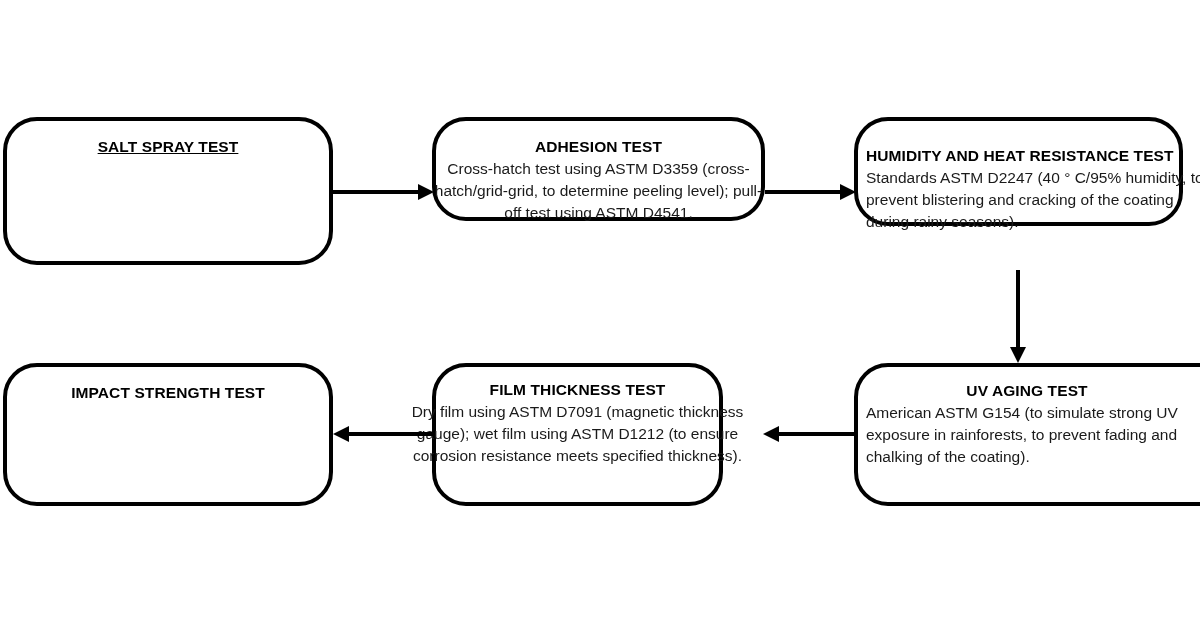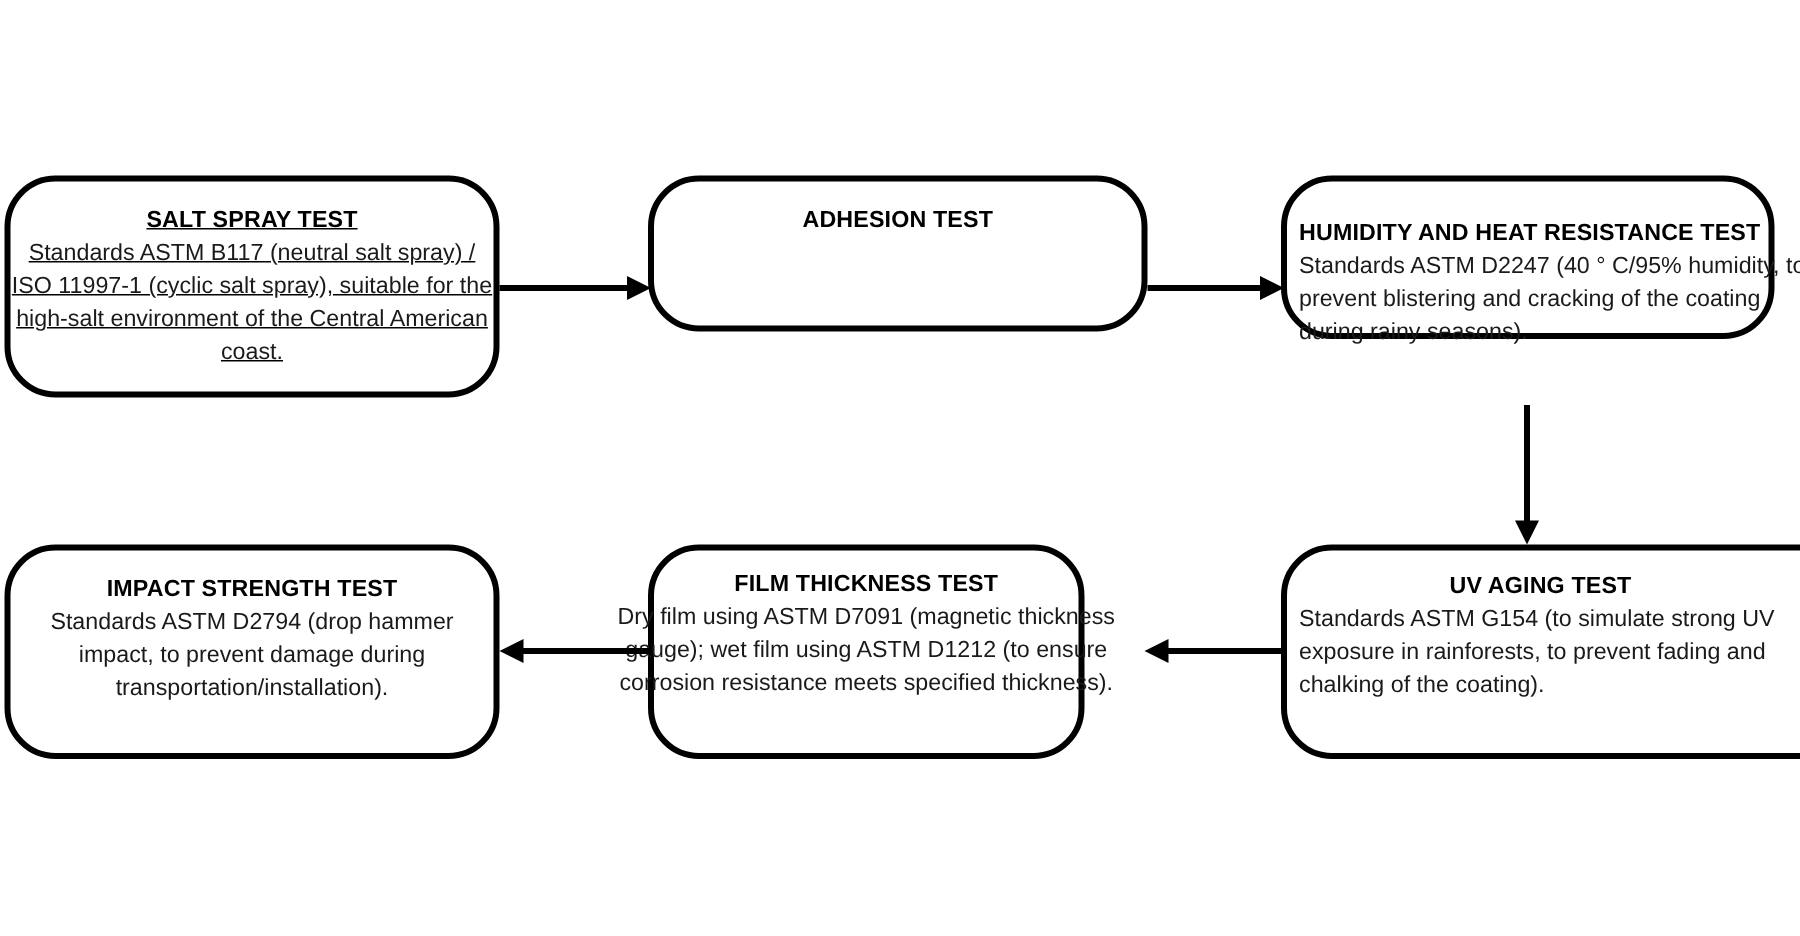--- a/index.html
+++ b/index.html
@@ -104,55 +104,54 @@
   #arrow-film-to-impact     { left: 333px; top: 426px; width: 101px; }
 </style>
 </head>
 <body>
 
 <div id="canvas">
 
   <div class="node align-center" id="node-salt-spray">
     <div class="node-inner">
       <div class="node-title">SALT SPRAY TEST</div>
-      <div class="node-body">Standards ASTM B117 (neutral salt spray) / ISO 11997-1 (cyclic salt spray), suitable for the high-salt environment of the Central American coast.</div>
     </div>
   </div>
 
   <div class="node align-center" id="node-adhesion">
     <div class="node-inner">
       <div class="node-title">ADHESION TEST</div>
+      <div class="node-body">Cross-hatch test using ASTM D3359 (cross-hatch/grid-grid, to determine peeling level); pull-off test using ASTM D4541.</div>
     </div>
   </div>
 
   <div class="node align-left" id="node-humidity">
     <div class="node-inner">
       <div class="node-title">HUMIDITY AND HEAT RESISTANCE TEST</div>
       <div class="node-body">Standards ASTM D2247 (40 ° C/95% humidity, to prevent blistering and cracking of the coating during rainy seasons).</div>
     </div>
   </div>
 
   <div class="node title-center-body-left" id="node-uv-aging">
     <div class="node-inner">
       <div class="node-title">UV AGING TEST</div>
-      <div class="node-body">Standards ASTM G154 (to simulate strong UV exposure in rainforests, to prevent fading and chalking of the coating).</div>
+      <div class="node-body">American ASTM G154 (to simulate strong UV exposure in rainforests, to prevent fading and chalking of the coating).</div>
     </div>
   </div>
 
   <div class="node align-center" id="node-film-thickness">
     <div class="node-inner">
       <div class="node-title">FILM THICKNESS TEST</div>
       <div class="node-body">Dry film using ASTM D7091 (magnetic thickness gauge); wet film using ASTM D1212 (to ensure corrosion resistance meets specified thickness).</div>
     </div>
   </div>
 
   <div class="node align-center" id="node-impact-strength">
     <div class="node-inner">
       <div class="node-title">IMPACT STRENGTH TEST</div>
-      <div class="node-body">Standards ASTM D2794 (drop hammer impact, to prevent damage during transportation/installation).</div>
     </div>
   </div>
 
   <div class="arrow arrow-h arrow-right" id="arrow-salt-to-adhesion">
     <div class="shaft"></div>
     <div class="head"></div>
   </div>
 
   <div class="arrow arrow-h arrow-right" id="arrow-adhesion-to-humid">
     <div class="shaft"></div>

